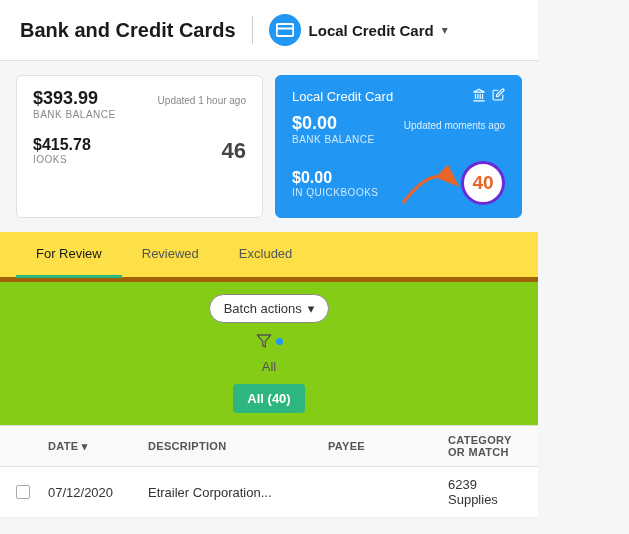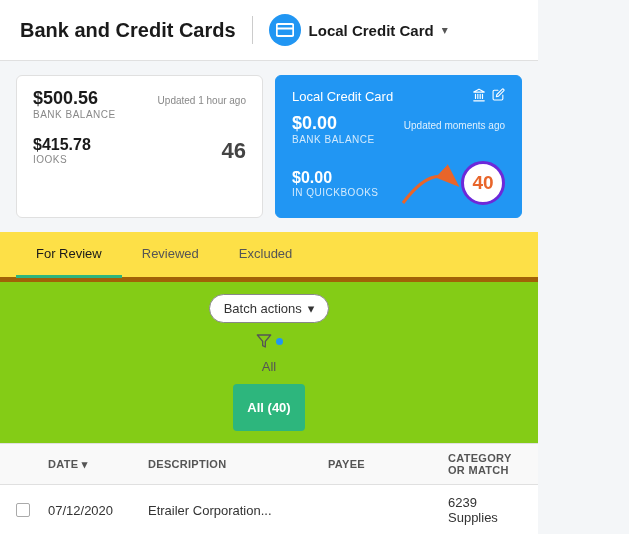--- a/index.html
+++ b/index.html
@@ -225,21 +225,21 @@
       width: 7px;
       height: 7px;
       border-radius: 50%;
       background: #2196F3;
     }
     .all-label {
       font-size: 13px;
       color: #555;
     }
     .tab-pill {
-      padding: 16px 14px;
+      padding: 7px 14px;
       border-radius: 4px;
       font-size: 13px;
       cursor: pointer;
       border: none;
     }
     .tab-pill.active {
       background: #2db67d;
       color: #fff;
       font-weight: 600;
     }
@@ -310,21 +310,21 @@
       <span class="account-name">Local Credit Card</span>
       <span class="chevron-down">▾</span>
     </div>
   </div>
 
   <div class="cards-area">
 
     <div class="bank-card">
       <div class="balance-row">
         <div>
-          <div class="balance-amount">$500.56</div>
+          <div class="balance-amount">$393.99</div>
           <div class="balance-label">BANK BALANCE</div>
         </div>
         <div class="balance-updated">Updated 1 hour ago</div>
       </div>
       <div class="iq-section">
         <div>
           <div class="iq-amount">$415.78</div>
           <div class="iq-label">iOOKS</div>
         </div>
         <div class="count-badge">46</div>

